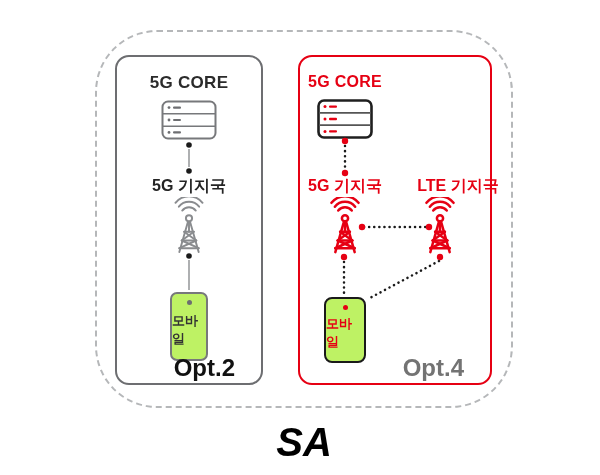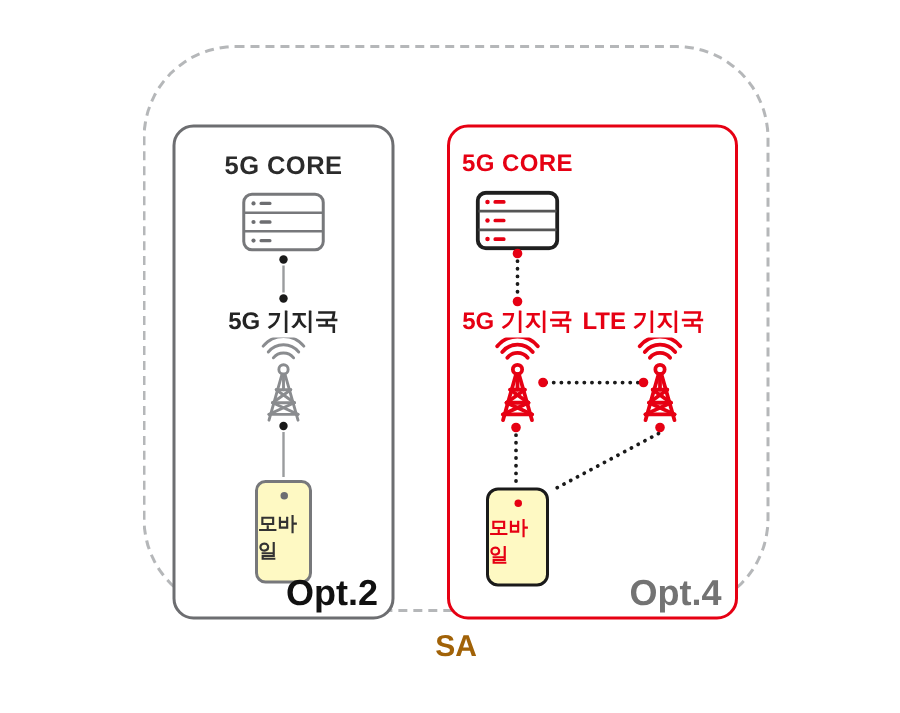--- a/index.html
+++ b/index.html
@@ -16,33 +16,33 @@
     position: absolute;
     left: 95px; top: 30px;
     width: 414px; height: 374px;
     border: 2px dashed #b5b7b9;
     border-radius: 62px;
   }
   .sa-title {
     position: absolute;
     left: 95px; top: 420px; width: 418px;
     text-align: center;
-    font-size: 20px;
-    font-weight: bold;
-    color: #a16207;
+    font-size: 40px;
+    font-weight: bold;
+    color: #000000;
+    font-style: italic;
   }
   
   .panel {
     position: absolute;
     top: 55px;
     height: 330px;
     border-radius: 14px;
     background: #ffffff;
     box-sizing: border-box;
-    margin-top: 28px;
   }
   .panel-gray {
     left: 115px;
     width: 148px;
     border: 2px solid #6d6e71;
   }
   .panel-red {
     left: 298px;
     width: 194px;
     border: 2.5px solid #e60013;
@@ -60,32 +60,32 @@
   .station-label {
     position: absolute;
     top: 119px;
     text-align: center;
     font-size: 16px;
     font-weight: bold;
   }
   .panel-gray .station-label { left: 0; width: 144px; color: #242424; }
   .panel-red  .station-label { color: #e60013; }
   .station-a { left: 0;  width: 90px; }
-  .station-b { left: 84px; width: 90px; text-align: center; }
+  .station-b { left: 113px; width: 90px; text-align: center; }
   .icon-abs { position: absolute; }
   .connectors {
     position: absolute;
     left: 0; top: 0;
     pointer-events: none;
   }
   
   .phone {
     position: absolute;
     box-sizing: border-box;
-    background: #fef9c3;
+    background: #bef264;
     display: flex;
     align-items: center;
     justify-content: flex-end;
   }
   .phone-gray {
     left: 53px; top: 235px;
     width: 38px; height: 69px;
     border: 2px solid #77787b;
     border-radius: 7px;
   }
@@ -107,21 +107,21 @@
   .phone-label {
     font-size: 13px;
     font-weight: bold;
     margin-top: 6px;
   }
   .phone-gray .phone-label { color: #333333; }
   .phone-red  .phone-label { color: #e60013; }
   
   .opt-label {
     position: absolute;
-    right: 9px; bottom: 1px;
+    right: 26px; bottom: 1px;
     font-size: 24px;
     font-weight: bold;
   }
   .panel-gray .opt-label { color: #111111; }
   .panel-red  .opt-label { color: #737373; }
 </style>
 </head>
 <body>
 
 <div class="canvas">

